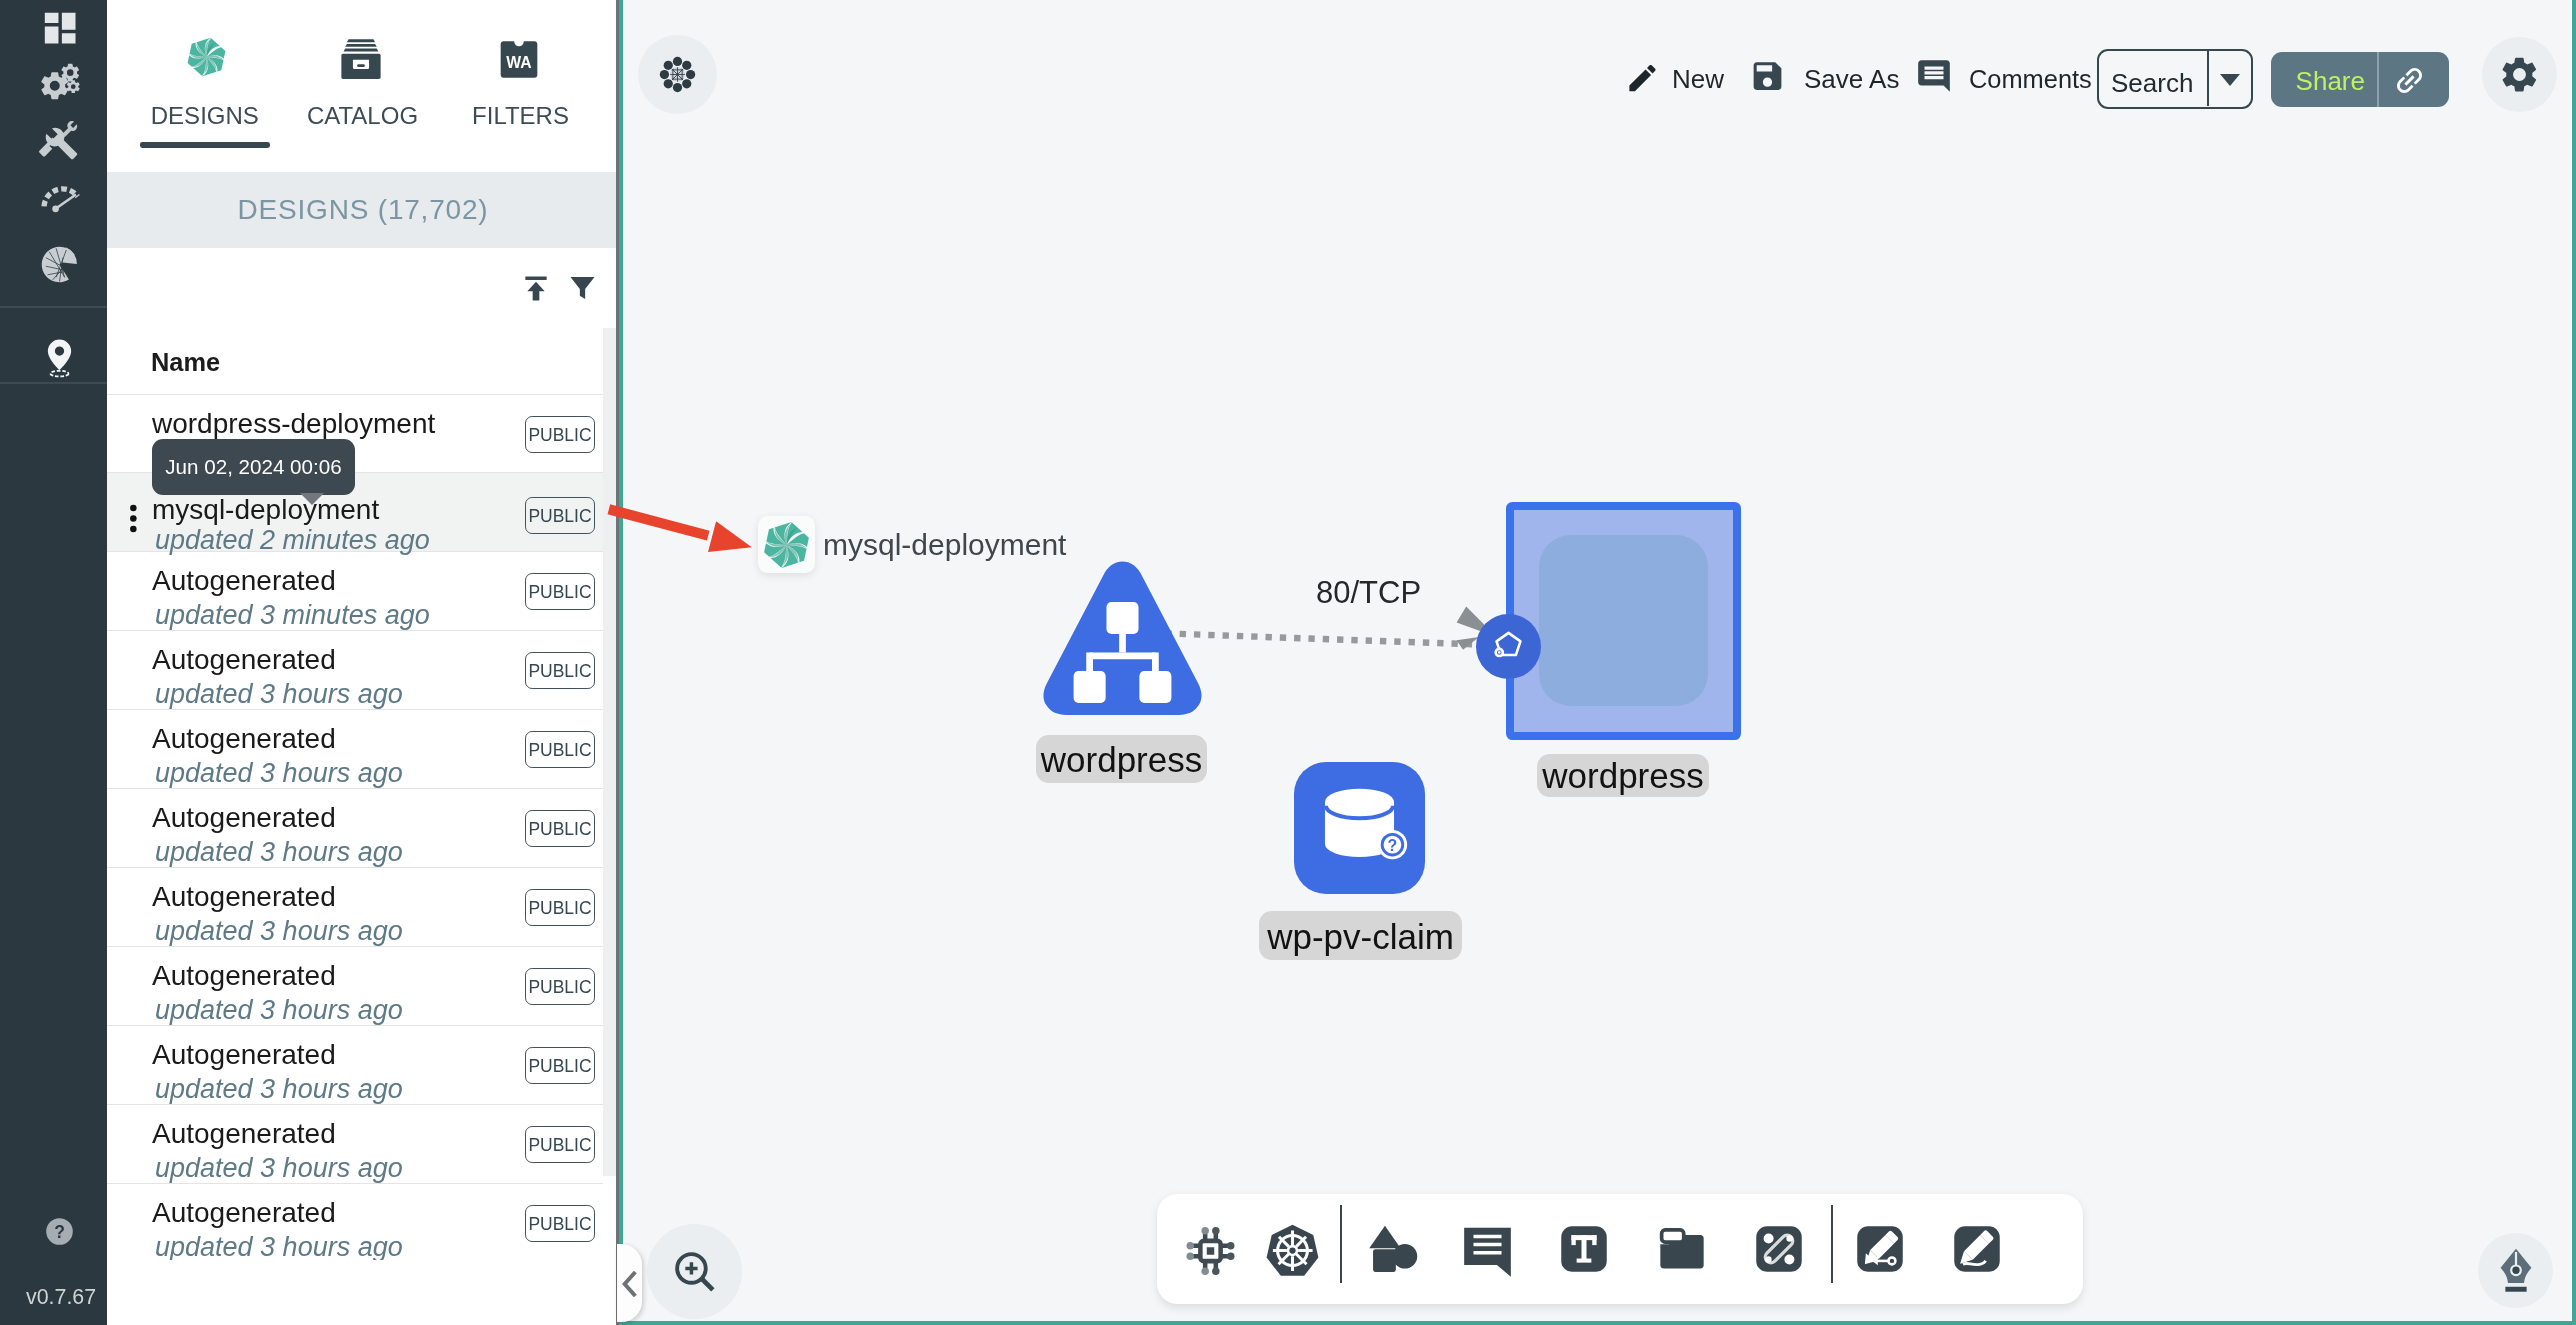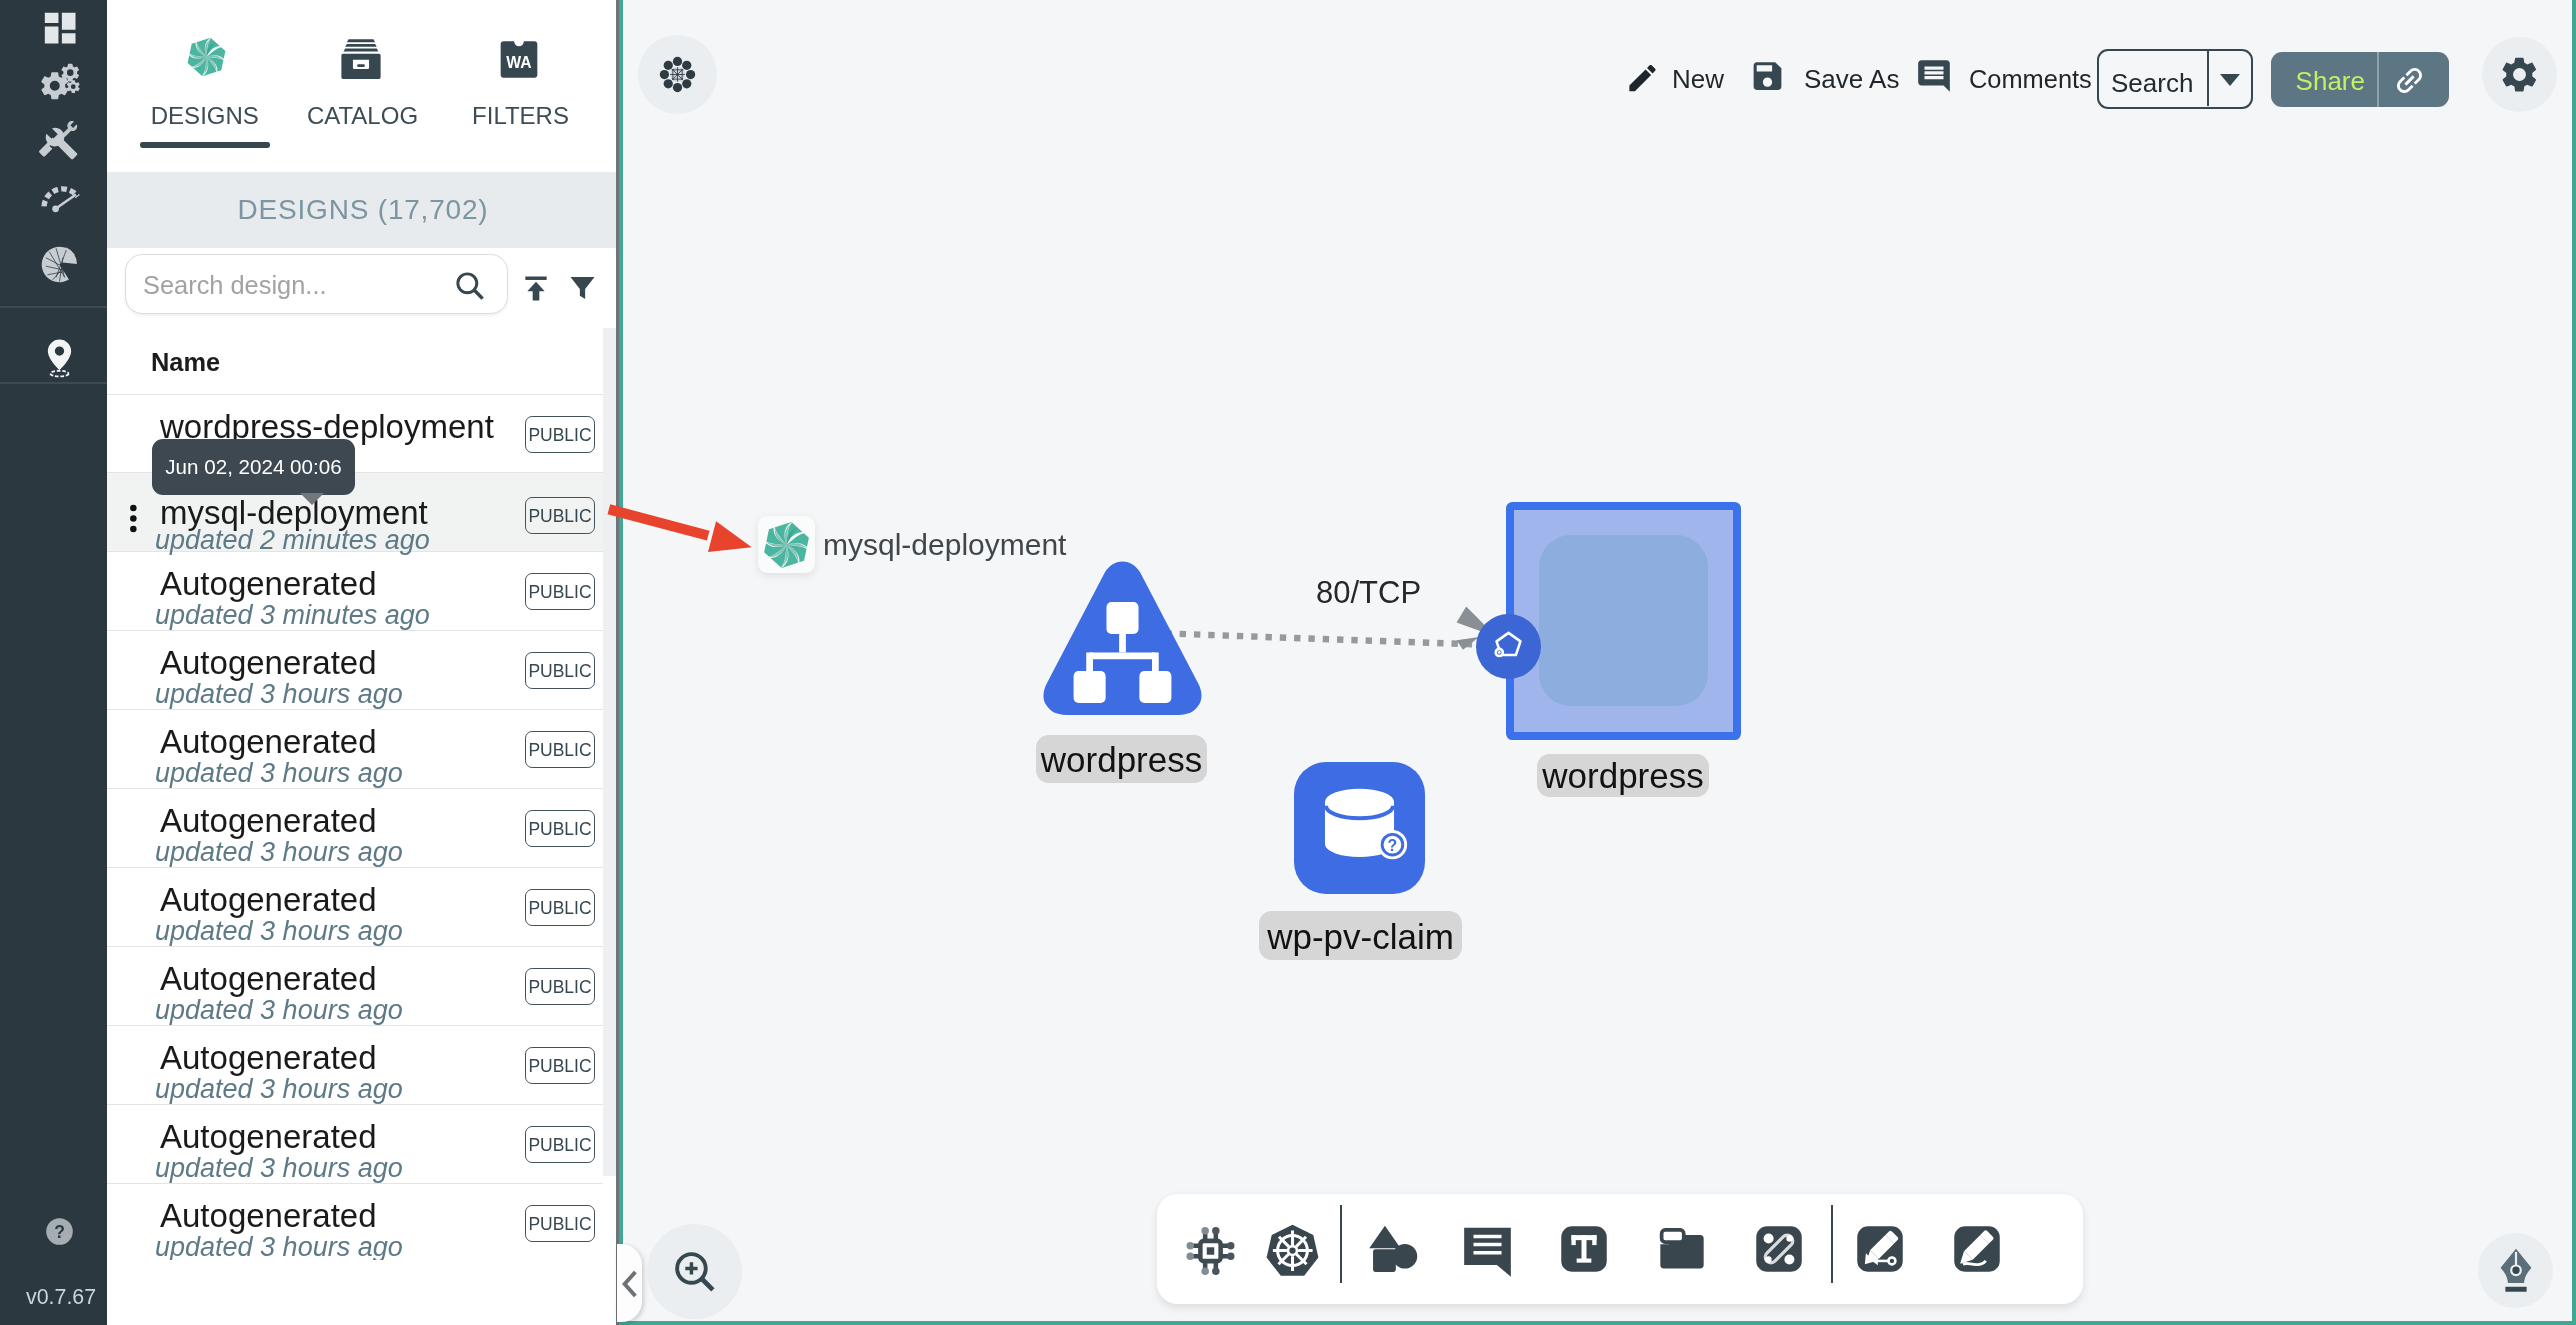--- a/index.html
+++ b/index.html
@@ -16,21 +16,21 @@
   #drawer { position:absolute; left:107px; top:0; width:512px; height:1325px; background:#ffffff; z-index:20; }
   .tabicon { position:absolute; top:35px; }
   .tablabel { position:absolute; top:102px; font-size:24px; letter-spacing:0px; color:#3c4b54; width:175px; text-align:center; }
   #tab-underline { position:absolute; left:33px; top:142px; width:130px; height:5.6px; background:#37474f; border-radius:2.4px; }
   #designs-count { position:absolute; left:0; top:172px; width:512px; height:76px; background:#e7ebed; color:#7b96a2; font-size:28px; text-align:center; line-height:76px; letter-spacing:0.8px; }
   #searchbox { position:absolute; left:17.5px; top:254px; width:383px; height:60px; border:1.6px solid #dcdcdc; border-radius:17.5px; background:#fff; box-shadow:0 1.6px 3.2px rgba(0,0,0,0.06); }
   #searchbox .ph { position:absolute; left:17.5px; top:16px; font-size:25.4px; color:#a2a2a2; }
   #namehdr { position:absolute; left:44px; top:348px; font-size:25.4px; font-weight:bold; color:#1c1c1c; }
   #tbl { position:absolute; left:0; top:394px; width:496px; }
   .row { position:relative; width:496px; height:79px; border-bottom:1.6px solid #e4e4e4; }
-  .row .nm { position:absolute; left:45px; top:12.7px; font-size:33px; color:#1a1a1a;margin-left:8px; }
+  .row .nm { position:absolute; left:45px; top:12.7px; font-size:28px; color:#1a1a1a; }
   .row .upd { position:absolute; left:48px; top:48px; font-size:27px; font-style:italic; color:#5e7a87; }
   .chip { position:absolute; left:418px; top:20.6px; width:70px; height:37px; border:1.6px solid #42525c; border-radius:7.1px; color:#37474f; font-size:17.5px; letter-spacing:0px; text-align:center; line-height:36px; }
   #track { position:absolute; left:496px; top:328px; width:13.5px; height:848px; background:#edeff1; }
   #tooltip { position:absolute; left:45px; top:439px; width:203px; height:56px; background:#3d4851; border-radius:11px; color:#fff; font-size:20.6px; text-align:center; line-height:56px; z-index:5; }
   #tooltip .arr { position:absolute; left:148px; top:54px; width:0; height:0; border-left:12px solid transparent; border-right:12px solid transparent; border-top:12.7px solid #72777b; }
   #footer { position:absolute; left:0; top:1181px; width:512px; height:145px; background:#fff; border-top:1.6px solid #e2e2e2; }
   #footer .t { position:absolute; font-size:24.6px; color:#222; }
   #thumb { position:absolute; left:462px; top:78px; width:13.5px; height:56px; background:#c9c9c9; }
   #thumb2 { position:absolute; left:462px; top:134px; width:13.5px; height:7.1px; background:#dfe9ee; }
 
@@ -158,27 +158,20 @@
       <svg width="44" height="45" viewBox="0 0 24 24">
           <path fill="#37474f" d="M3.5 2h17c.8 0 1.5.7 1.5 1.5v17c0 .8-.7 1.5-1.5 1.5h-17c-.8 0-1.5-.7-1.5-1.5v-17C2 2.7 2.7 2 3.5 2z"></path>
           <circle cx="12" cy="2.2" r="2.6" fill="#ffffff"></circle>
           <text x="12" y="16.8" font-size="8.6" font-weight="bold" fill="#fff" text-anchor="middle" font-family="Liberation Sans">WA</text>
         </svg>
     </div>
     <div class="tablabel" style="left:326px;">FILTERS</div>
     <div id="tab-underline"></div>
     <div id="designs-count">DESIGNS (17,702)</div>
 
-    <div id="searchbox">
-      <div class="ph">Search design...</div>
-      <svg class="abs" style="left:326px; top:12.7px;" width="35" height="35" viewBox="0 0 24 24" fill="none" stroke="#37474f" stroke-width="2">
-          <circle cx="10.5" cy="10.5" r="6.5"></circle>
-          <path d="M15.5 15.5L21 21" stroke-width="2.4"></path>
-        </svg>
-    </div>
     <svg class="abs" style="left:413px; top:270px;" width="32" height="37" viewBox="0 0 24 24" fill="#37474f">
         <path d="M4 3h16v2.6H4z"></path>
         <path d="M12 7l6.5 7H14.5v7h-5v-7H5.5z"></path>
       </svg>
     <svg class="abs" style="left:457px; top:273px;" width="37" height="32" viewBox="0 0 24 24" fill="#37474f">
         <path d="M3 3h18l-7 9v7.5L10 17v-5z"></path>
       </svg>
 
     <div id="namehdr">Name</div>
 

